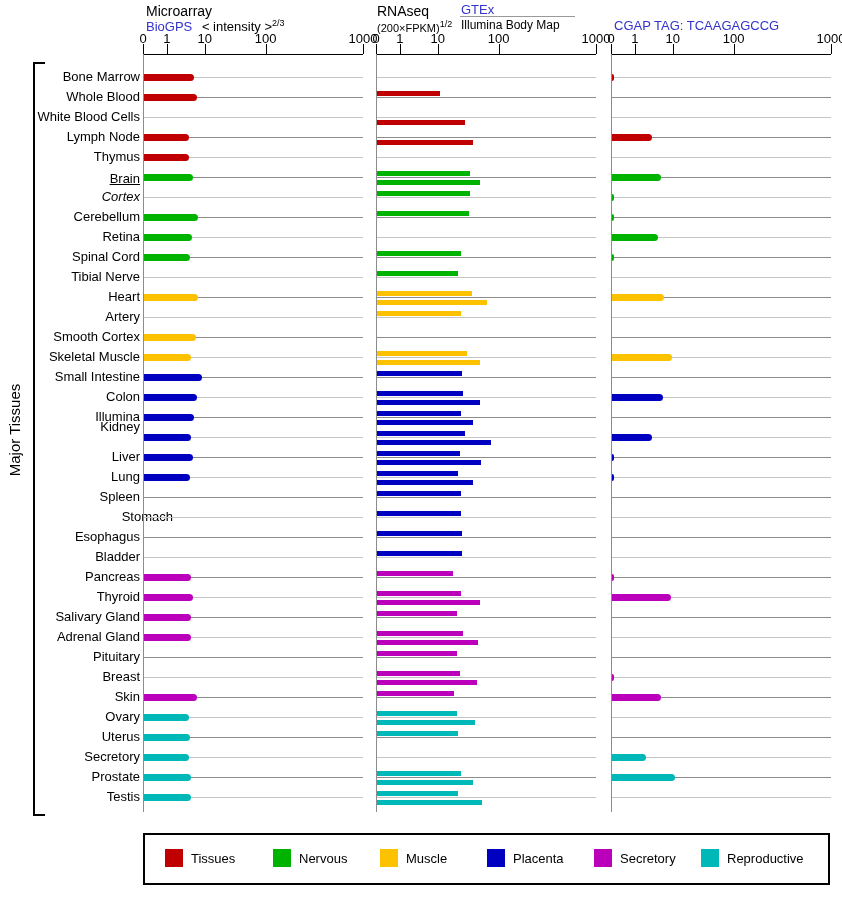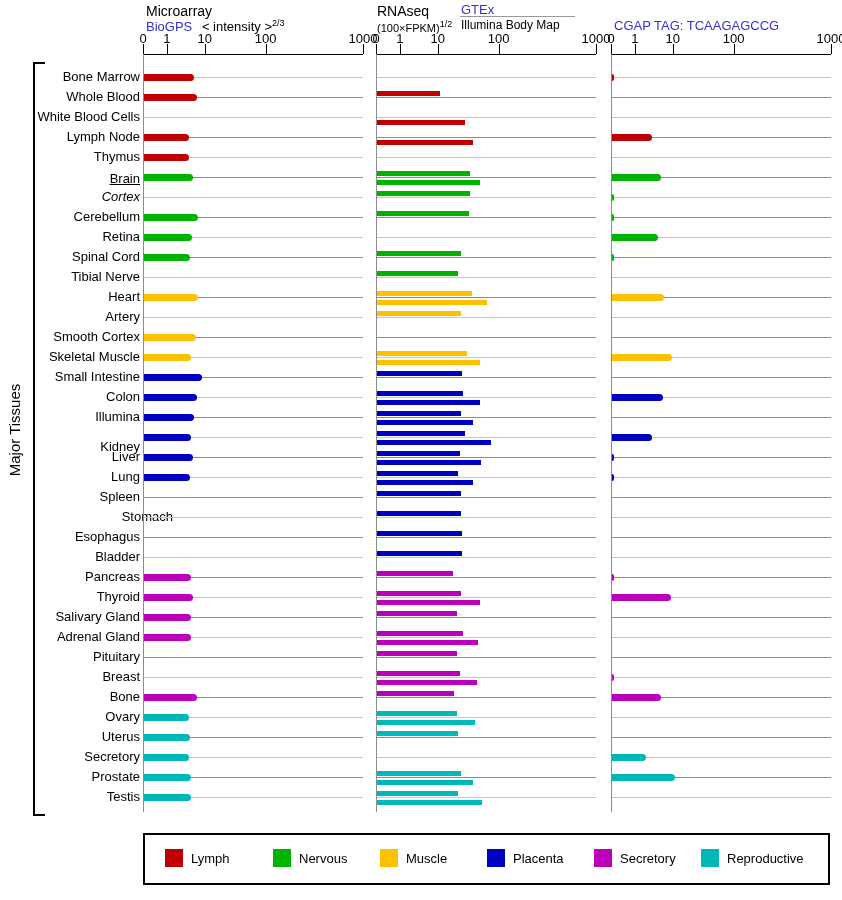--- a/index.html
+++ b/index.html
@@ -38,21 +38,21 @@
 <div class="stage">
 
   <div class="abs panel-title" style="left:146px;top:3px;">Microarray</div>
   <div class="abs sub" style="left:146px;top:18px;">
     <a class="link">BioGPS</a>
     <span style="display:inline-block;width:6px;"></span><span>&lt; intensity &gt;</span><sup>2/3</sup>
   </div>
 
   <div class="abs panel-title" style="left:377px;top:3px;">RNAseq</div>
   <div class="abs small-sub" style="left:377px;top:19px;">
-    <span>(100×FPKM)</span><sup>1/2</sup>
+    <span>(200×FPKM)</span><sup>1/2</sup>
   </div>
   <a class="abs sub link" style="left:461px;top:2px;">GTEx</a>
   <div class="divider" style="left:460px;top:16px;width:115px;"></div>
   <div class="abs" style="left:461px;top:18px;font-size:12px;">Illumina Body Map</div>
 
   <a class="abs sub link" style="left:614px;top:18px;">CGAP TAG: TCAAGAGCCG</a>
 
   <div class="ylab">Major Tissues</div>
   <div class="bracket"></div>
   <div id="tissue-labels">
@@ -67,34 +67,34 @@
       <div class="tissue-label" style="top: 229px;">Retina</div>
       <div class="tissue-label" style="top: 249px;">Spinal Cord</div>
       <div class="tissue-label" style="top: 269px;">Tibial Nerve</div>
       <div class="tissue-label" style="top: 289px;">Heart</div>
       <div class="tissue-label" style="top: 309px;">Artery</div>
       <div class="tissue-label" style="top: 329px;">Smooth Cortex</div>
       <div class="tissue-label" style="top: 349px;">Skeletal Muscle</div>
       <div class="tissue-label" style="top: 369px;">Small Intestine</div>
       <div class="tissue-label" style="top: 389px;">Colon</div>
       <div class="tissue-label" style="top: 409px;">Illumina</div>
-      <div class="tissue-label" style="top: 439px;">Kidney</div>
+      <div class="tissue-label" style="top: 419px;">Kidney</div>
       <div class="tissue-label" style="top: 449px;">Liver</div>
       <div class="tissue-label" style="top: 469px;">Lung</div>
       <div class="tissue-label" style="top: 489px;">Spleen</div>
       <div class="tissue-label" style="top: 509px; margin-left: 33px;">Stomach</div>
       <div class="tissue-label" style="top: 529px;">Esophagus</div>
       <div class="tissue-label" style="top: 549px;">Bladder</div>
       <div class="tissue-label" style="top: 569px;">Pancreas</div>
       <div class="tissue-label" style="top: 589px;">Thyroid</div>
       <div class="tissue-label" style="top: 609px;">Salivary Gland</div>
       <div class="tissue-label" style="top: 629px;">Adrenal Gland</div>
       <div class="tissue-label" style="top: 649px;">Pituitary</div>
       <div class="tissue-label" style="top: 669px;">Breast</div>
-      <div class="tissue-label" style="top: 689px;">Bone</div>
+      <div class="tissue-label" style="top: 689px;">Skin</div>
       <div class="tissue-label" style="top: 709px;">Ovary</div>
       <div class="tissue-label" style="top: 729px;">Uterus</div>
       <div class="tissue-label" style="top: 749px;">Secretory</div>
       <div class="tissue-label" style="top: 769px;">Prostate</div>
       <div class="tissue-label" style="top: 789px;">Testis</div>
     </div>
 
   <div id="panels">
       <div class="abs" style="left: 143px; top: 0px; width: 222px; height: 812px;">
         <div class="axis-line" style="width: 220px;"></div>
@@ -339,21 +339,21 @@
         <div class="bar cap" style="left: 1px; top: 754px; width: 34.3694px; height: 7px; background: rgb(0, 184, 184);"></div>
         <div class="rowline" style="top: 777px; width: 219px; background: rgb(140, 140, 140);"></div>
         <div class="bar cap" style="left: 1px; top: 774px; width: 63.1066px; height: 7px; background: rgb(0, 184, 184);"></div>
         <div class="rowline" style="top: 797px; width: 219px; background: rgb(196, 196, 196);"></div>
       </div>
     </div>
 
   <div class="legend" id="legend">
       <div class="legend-item" style="left: 20px;">
         <div class="legend-swatch" style="background: rgb(192, 0, 0);"></div>
-        <div class="legend-label">Lymph</div>
+        <div class="legend-label">Tissues</div>
       </div>
       <div class="legend-item" style="left: 128px;">
         <div class="legend-swatch" style="background: rgb(0, 179, 0);"></div>
         <div class="legend-label">Nervous</div>
       </div>
       <div class="legend-item" style="left: 235px;">
         <div class="legend-swatch" style="background: rgb(252, 194, 0);"></div>
         <div class="legend-label">Muscle</div>
       </div>
       <div class="legend-item" style="left: 342px;">

